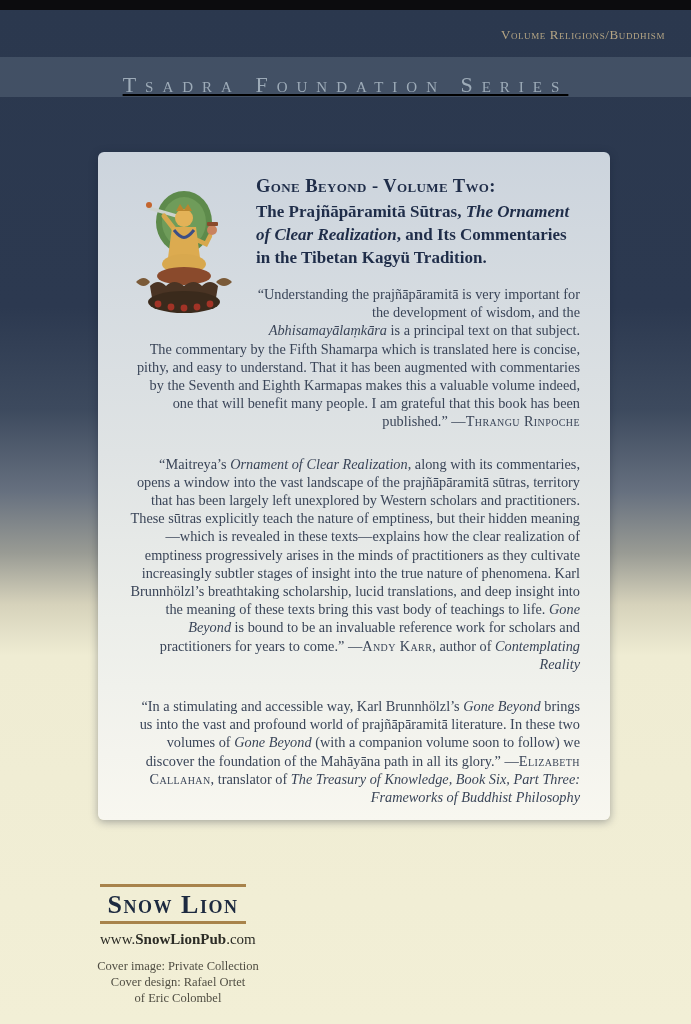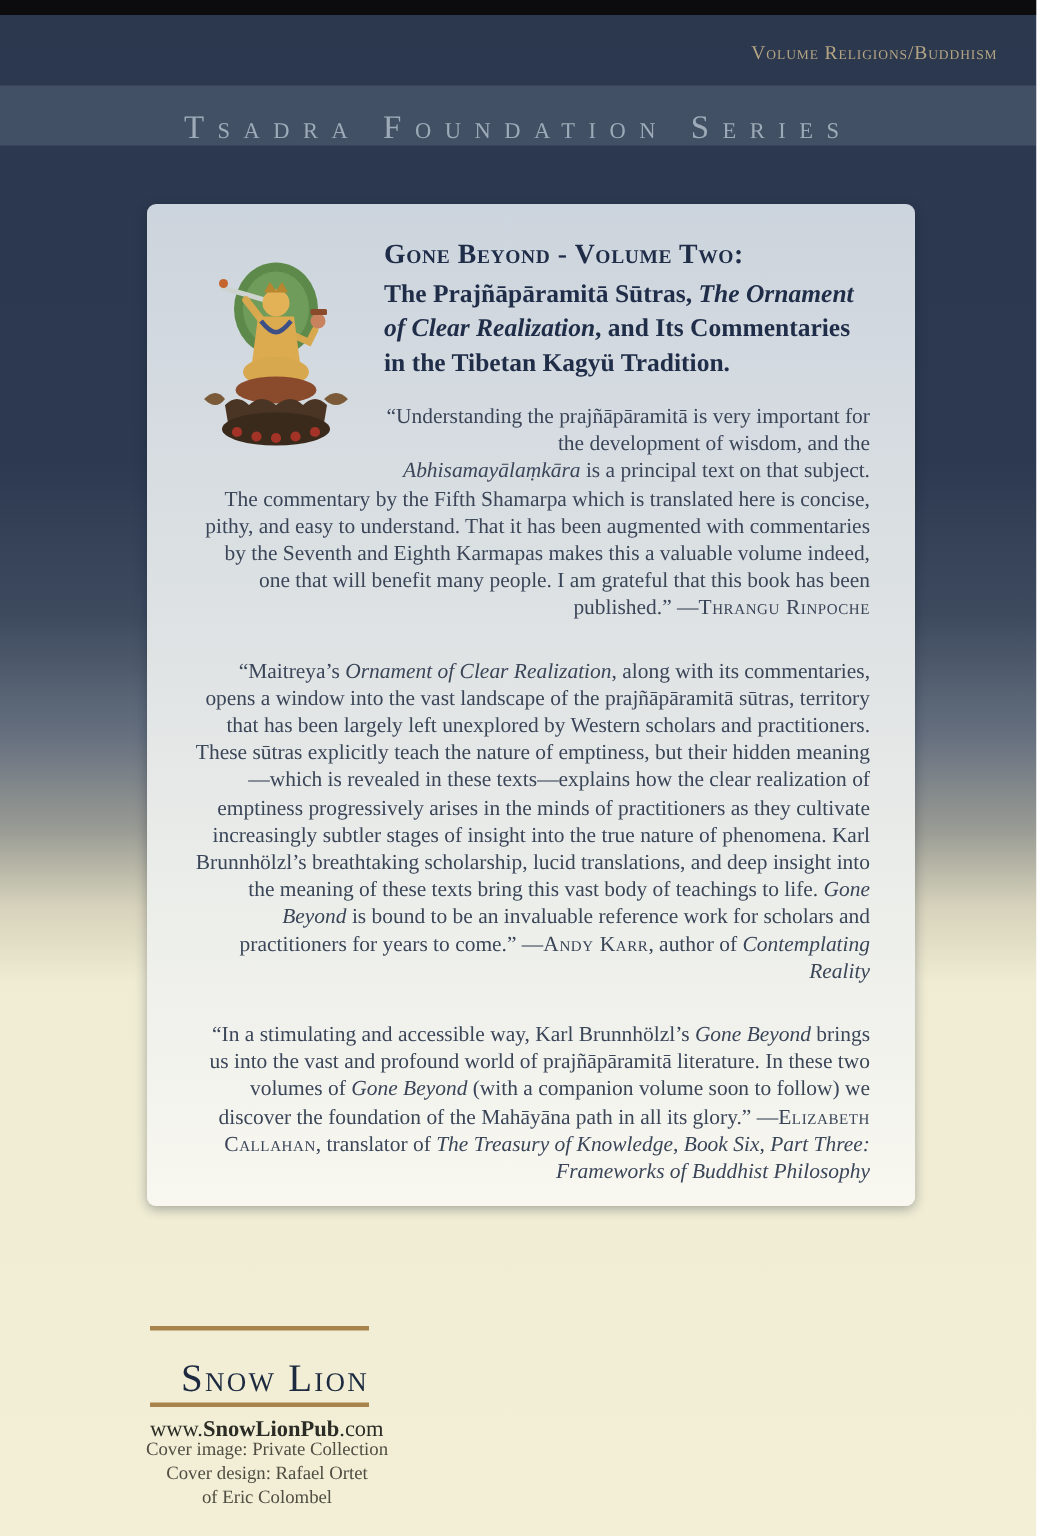--- a/index.html
+++ b/index.html
@@ -7,39 +7,39 @@
     --panel-top:#ccd4dd; --panel-bottom:#f8f7f0; --title-ink:#1f2d49; --body-ink:#3a4558;
   }
   *{margin:0;padding:0;box-sizing:border-box;}
   html,body{width:691px;}
   body{font-family:"Liberation Serif",serif;}
   .cover{position:relative;width:691px;height:1024px;overflow:hidden;
     background:linear-gradient(180deg,var(--navy) 0%,#2c3950 30%,#3d4a5e 40%,#66707f 48%,#999b94 54%,#d6d2bb 59%,#efecd3 64%,var(--cream) 100%);}
   .top-strip{position:absolute;left:0;top:0;width:691px;height:10px;background:#0c0c0e;}
   .category{position:absolute;top:27px;right:26px;font-variant:small-caps;font-size:13px;
     letter-spacing:0.6px;color:#b5a584;font-family:"Liberation Serif",serif;}
-  .series-band{position:absolute;left:0;top:57px;width:691px;height:40px;background:rgba(186,205,220,0.16);}
+  .series-band{position:absolute;left:0;top:57px;width:691px;height:40px;background:rgba(186,205,220,0.16);text-decoration:underline;}
   .series-title{width:100%;text-align:center;line-height:56px;font-variant:small-caps;
     font-size:22px;letter-spacing:9px;color:#9dabb8;font-family:"Liberation Serif",serif;}
-  .panel{position:absolute;left:98px;top:136px;width:512px;height:668px;border-radius:6px;
+  .panel{position:absolute;left:98px;top:152px;width:512px;height:668px;border-radius:6px;
     background:linear-gradient(180deg,var(--panel-top) 0%,#dfe3e4 45%,#eceeea 70%,var(--panel-bottom) 100%);
     box-shadow:0 2px 8px rgba(20,30,50,0.35);overflow:hidden;}
   .panel-inner{padding:24px 30px 0 30px;}
   .deity{float:left;width:118px;height:142px;margin:2px 14px 4px -4px;}
   .book-title-heading{font-variant:small-caps;font-weight:bold;font-size:18.5px;
     letter-spacing:0.4px;color:var(--title-ink);margin-bottom:3px;}
   .book-title{font-weight:bold;font-size:17px;line-height:23px;color:var(--title-ink);margin-bottom:16px;}
   .quote{font-size:14.3px;line-height:18.2px;color:var(--body-ink);margin-bottom:24px;text-align:right;}
   .it{font-style:italic;}
   .bd{font-weight:bold;}
   .sc{font-variant:small-caps;letter-spacing:0.4px;}
   .publisher{position:absolute;left:100px;top:884px;width:146px;}
   .logo-rule{height:3px;background:var(--gold);}
-  .publisher-name{font-variant:small-caps;font-weight:normal;font-size:26px;letter-spacing:1.5px;
-    color:#1d2a40;text-align:right;line-height:32px;padding:16px 0 0 0;}
+  .publisher-name{font-variant:small-caps;font-weight:bold;font-size:26px;letter-spacing:1.5px;
+    color:#1d2a40;text-align:center;line-height:32px;padding:2px 0 0 0;}
   .website{margin-top:7px;font-size:15px;color:#2c2c26;text-align:center;white-space:nowrap;}
   .credits{position:absolute;left:78px;top:958px;width:200px;text-align:center;
     font-size:12.5px;line-height:16px;color:#504e43;}
   .barcode-box{position:absolute;left:396px;top:877px;width:216px;height:105px;
     background:#fbfbf7;box-shadow:0 0 0 1px rgba(0,0,0,0.04);padding:5px 0 0 8px;
     font-family:"Liberation Sans",sans-serif;color:#2a2a2a;}
   .price{font-size:12.5px;margin-bottom:3px;}
   .isbn{font-size:12px;line-height:13.5px;letter-spacing:0.2px;}
   .bc-row{display:flex;align-items:flex-start;margin-top:3px;}
   .bc-main{width:118px;margin-left:2px;}

